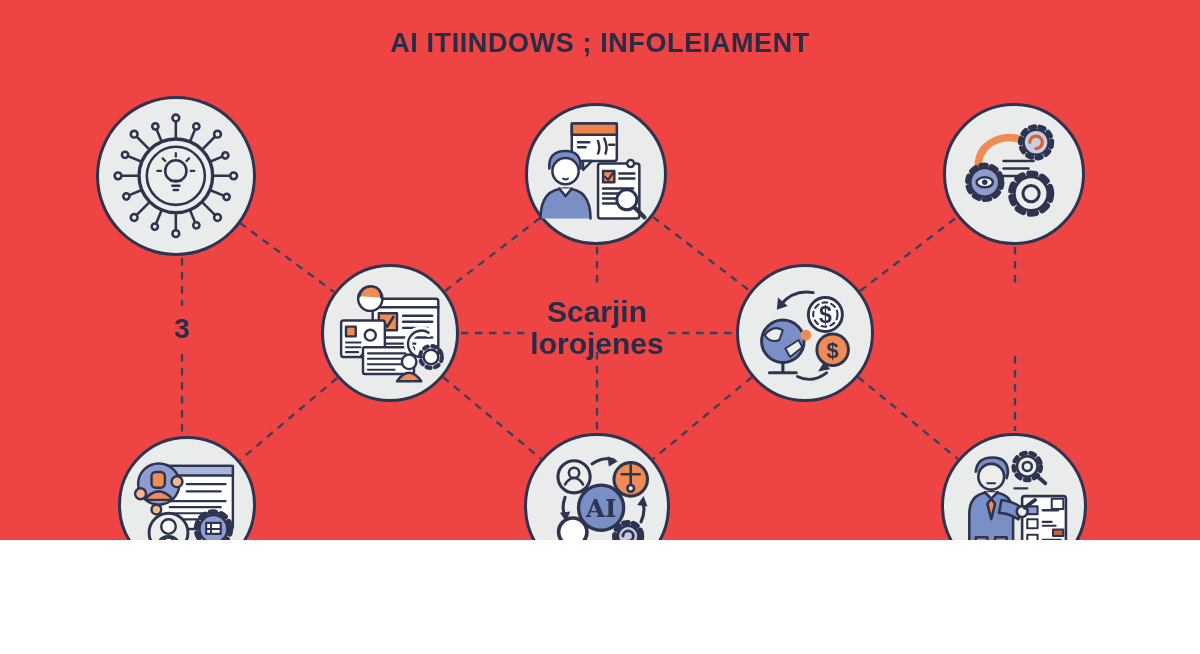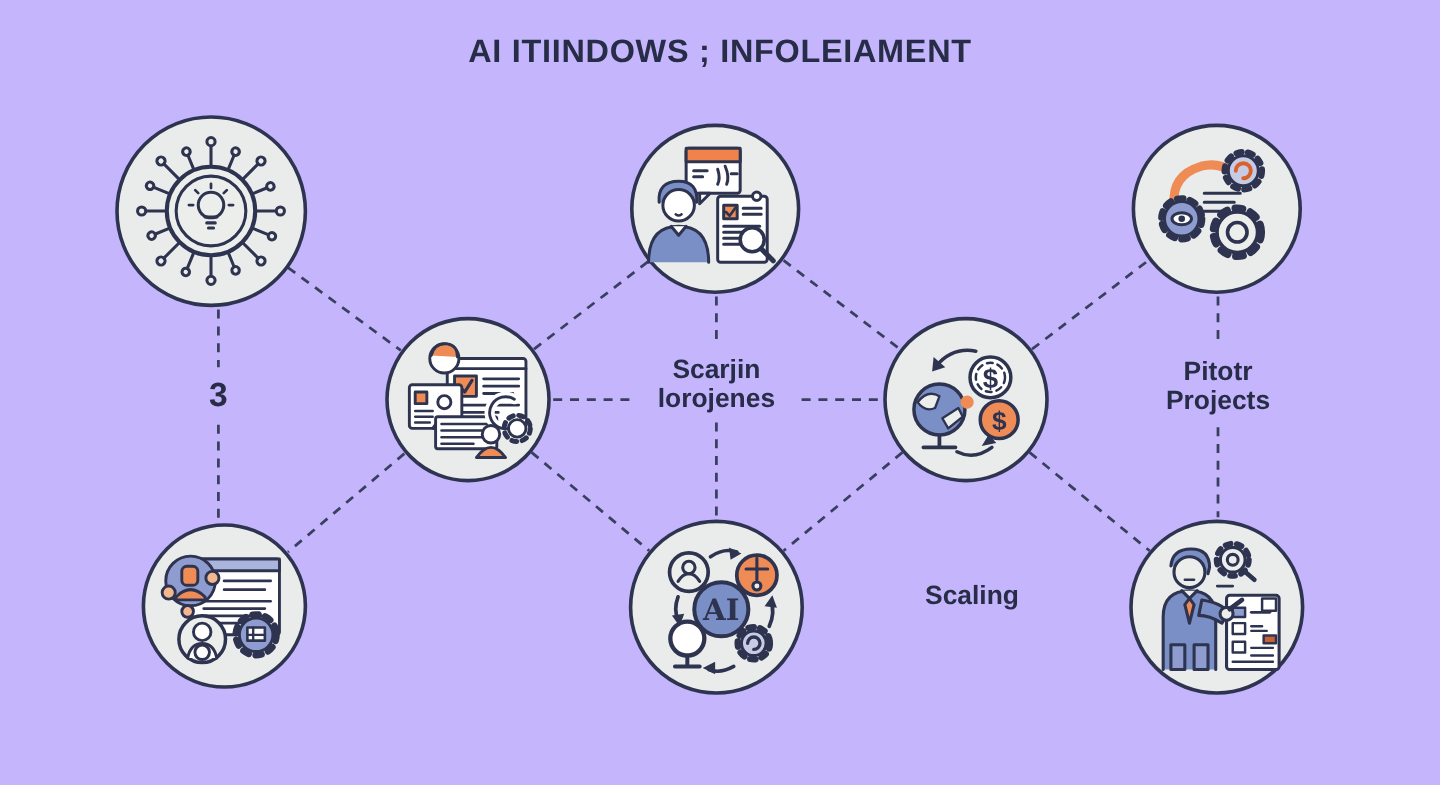--- a/index.html
+++ b/index.html
@@ -1,36 +1,36 @@
 <!DOCTYPE html>
 <html><head>
 <meta charset="utf-8">
 <style>
   html,body{margin:0;padding:0;}
   body{font-family:"Liberation Sans", sans-serif;}
   .canvas{
-    position:relative;width:1200px;height:654px;overflow:hidden;
-    background:#c4b5fd;
+    position:relative;width:1200px;height:540px;overflow:hidden;
+    background:#ef4444;
   }
   .title{
     position:absolute;left:0;top:28px;width:1200px;
     text-align:center;font-size:27px;font-weight:800;color:#272c47;
     letter-spacing:.6px;margin:0;
   }
   .connectors{position:absolute;left:0;top:0;width:1200px;height:654px;}
   .connectors line{stroke:#39405e;stroke-width:2.3;stroke-dasharray:7.5 6.5;}
   .node{
     position:absolute;border-radius:50%;
     background:#e9ecea;border:3px solid #2e3450;
     box-sizing:border-box;display:flex;align-items:center;justify-content:center;
   }
   .node svg{width:92%;height:92%;display:block;}
   .node-label{
     position:absolute;text-align:center;color:#272c47;font-weight:800;
-    font-size:22px;line-height:1.08;white-space:pre-line;
+    font-size:30px;line-height:1.08;white-space:pre-line;
   }
   .label-number{font-size:28px;}
   .icon-stroke{fill:none;stroke:#2e3450;stroke-width:2;stroke-linecap:round;stroke-linejoin:round;}
 </style>
 </head>
 <body>
 
 <div class="canvas">
 
   <h1 class="title">AI ITIINDOWS ; INFOLEIAMENT</h1>
@@ -305,17 +305,14 @@
         <path d="M40 45 q13 2 17 8 l-4 7 q-8 -5 -15 -5 z" fill="#7b8fc7"></path>
         <circle cx="56" cy="54" r="4.2" fill="#eceeec"></circle>
         <line x1="58" y1="51" x2="66" y2="45" stroke-width="3"></line>
       </g>
     </svg>
   </div>
 
   <div class="node-label label-number" style="left:160px;top:314px;width:44px;">3</div>
   <div class="node-label" style="left:517px;top:296px;width:160px;">Scarjin
 lorojenes</div>
-  <div class="node-label" style="left:935px;top:298px;width:160px;">Pitotr
-Projects</div>
-  <div class="node-label" style="left:740px;top:484px;width:140px;">Scaling</div>
 
 </div>
 
 </body></html>

